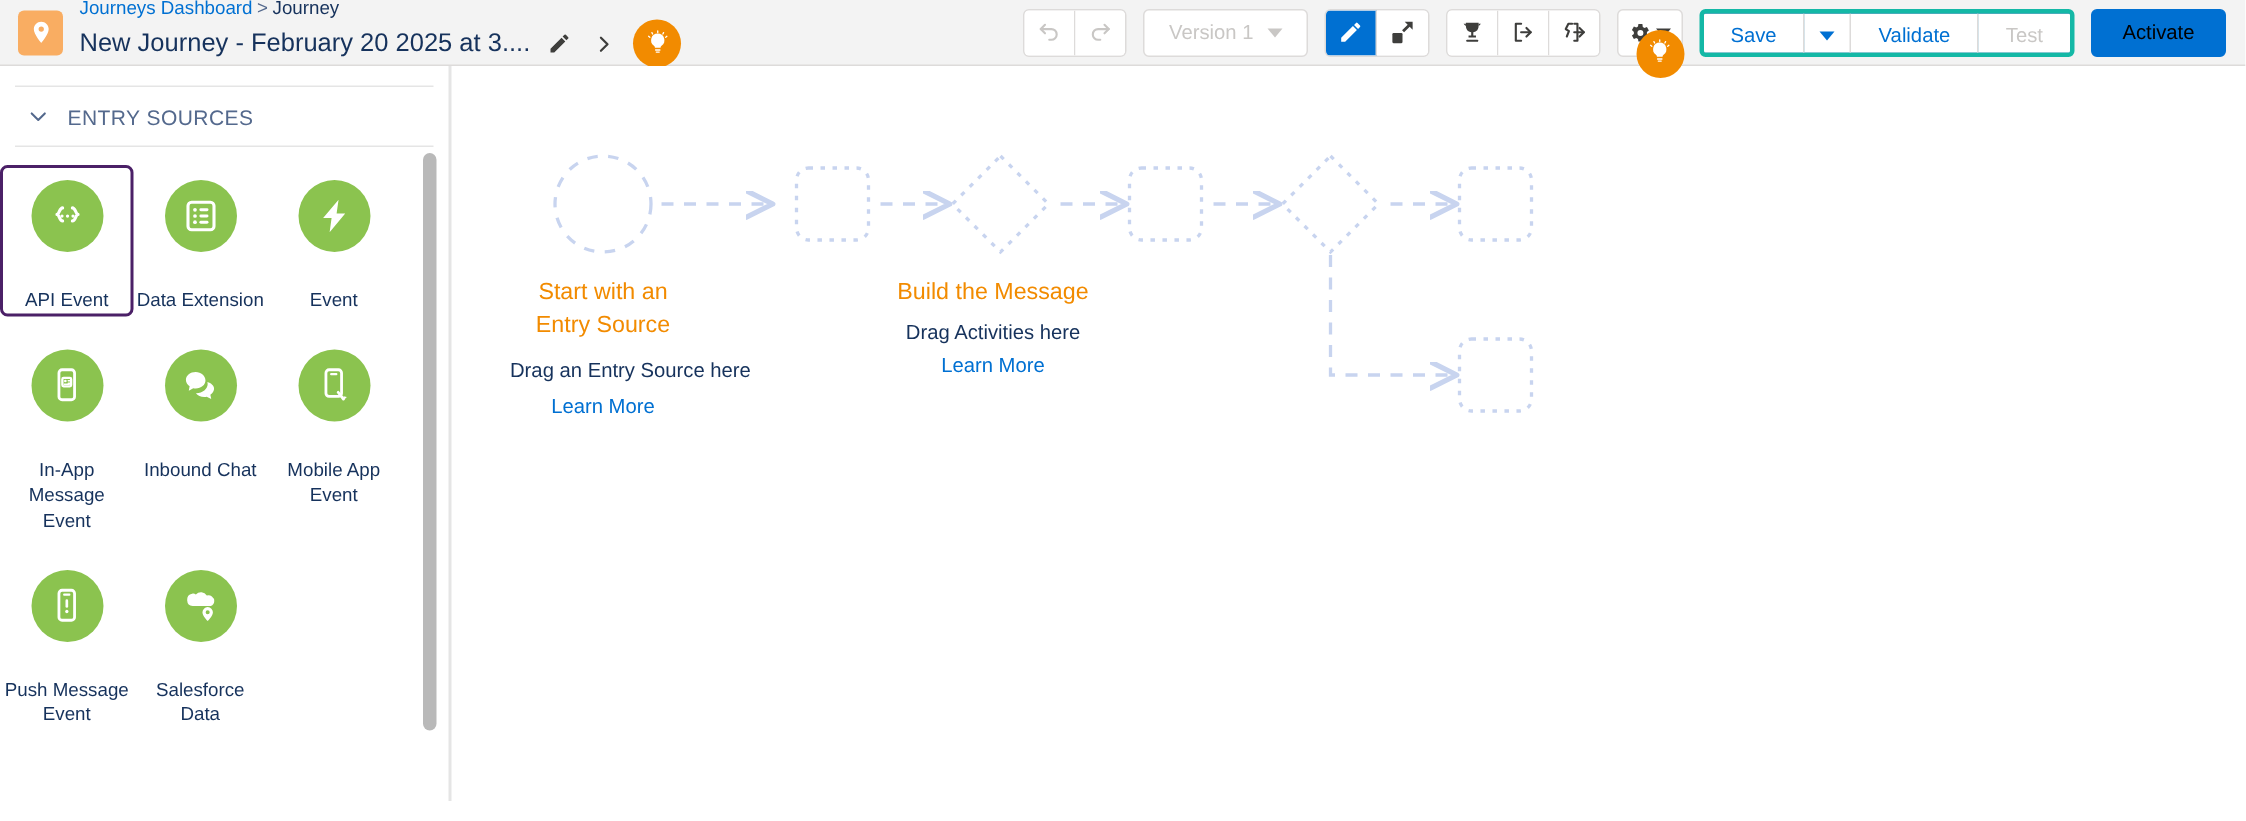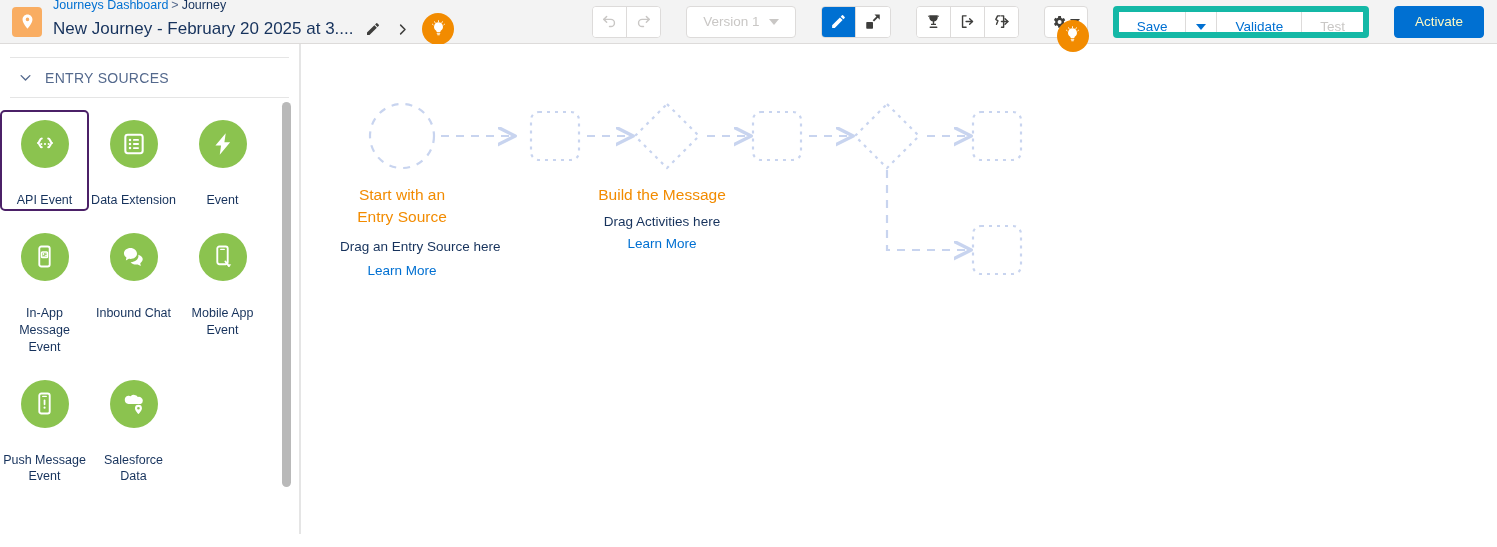--- a/index.html
+++ b/index.html
@@ -64,21 +64,21 @@
     flex: 0 0 auto;
   }
   .bulb-title-badge { margin-left: 12px; }
 
   
   .hdr-right {
     margin-left: auto;
     display: flex;
     align-items: center;
     padding-right: 13px;
-    gap: 25px;
+    gap: 11px;
   }
   .btn-group {
     display: flex;
     border: 1px solid #dddbda;
     border-radius: 4px;
     background: #fff;
     overflow: hidden;
     height: 32px;
   }
   .tb-btn {
@@ -132,21 +132,21 @@
   }
   .gear-bulb {
     position: absolute;
     left: 13px; top: 14px;
     width: 32px; height: 32px;
     z-index: 5;
   }
   .action-group {
     display: flex;
     height: 32px;
-    border: 6px solid #14b8a6;
+    border: 3px solid #14b8a6;
     border-radius: 4px;
     background: #0369a1;
     overflow: hidden;
   }
   .action-btn {
     padding: 0 18px;
     height: 30px;
     display: flex; align-items: center; justify-content: center;
     border: none;
     border-right: 1px solid #dddbda;
@@ -157,21 +157,21 @@
     white-space: nowrap;
     font-family: "Liberation Sans", sans-serif;
   }
   .action-btn:last-child { border-right: none; }
   .action-btn.disabled { color: #c9c7c5; cursor: default; }
   .action-btn.caret-cell { padding: 0 10px; }
   .activate-btn {
     height: 32px;
     padding: 0 20px;
     background: #0070d2;
-    color: #fef9c3;
+    color: #000000;
     border: 1px solid #0070d2;
     border-radius: 4px;
     font-size: 13.5px;
     cursor: pointer;
     font-family: "Liberation Sans", sans-serif;
     white-space: nowrap;
   }
 
   
   .body-wrap {

